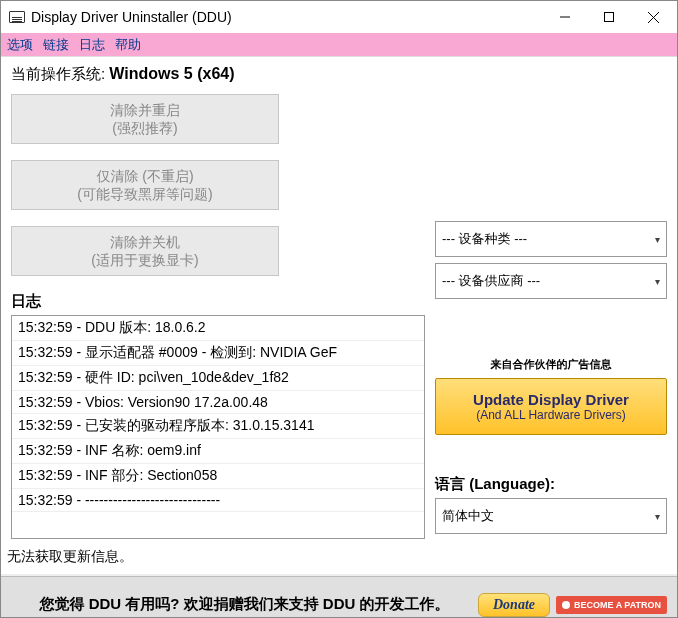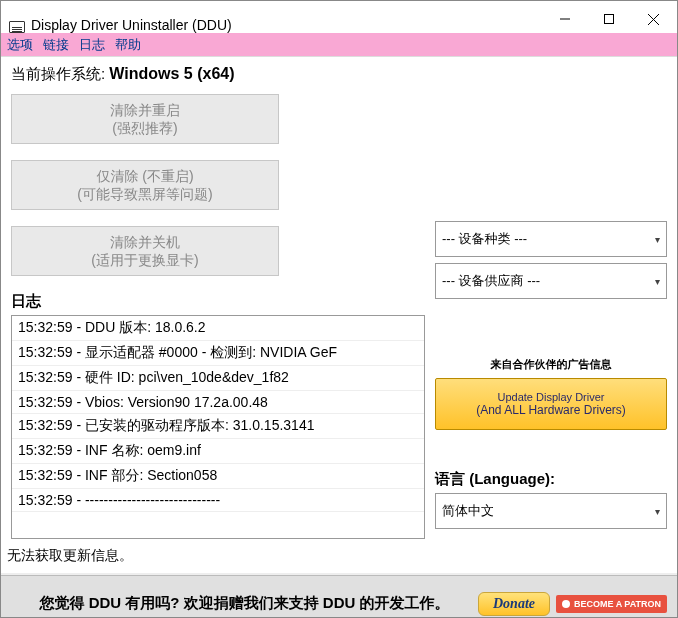--- a/index.html
+++ b/index.html
@@ -1,17 +1,17 @@
 <!DOCTYPE html>
 <html><head>
 <meta charset="utf-8">
 <style>
   * { box-sizing: border-box; margin: 0; padding: 0; }
   body { font-family: "Microsoft YaHei", Arial, sans-serif; font-size: 13px; background: #fff; width: 678px; height: 618px; overflow: hidden; border: 1px solid #888; }
-  .titlebar { height: 32px; display: flex; align-items: flex-end; padding: 0 2px 0 8px; background: #fff; }
+  .titlebar { height: 32px; display: flex; align-items: center; padding: 0 2px 0 8px; background: #fff; }
   .titlebar .icon { width: 16px; height: 12px; margin-right: 6px; border: 1px solid #333; border-radius: 1px; position: relative; display:flex; align-items:center; justify-content:center;}
   .titlebar .icon::after{content:"";display:block;width:10px;height:1px;background:#333;box-shadow:0 2px 0 #333,0 4px 0 #333;}
   .titlebar .title { flex: 1; font-size: 14px; }
   .winbtn { width: 44px; height: 28px; display: flex; align-items: center; justify-content: center; font-size: 14px; cursor: default; }
   .winbtn svg { stroke: #000; stroke-width: 1; fill: none; }
   .menubar { height: 24px; background: #f9a8d4; border-bottom: 1px solid #ddd; display: flex; align-items: center; padding: 0 6px; font-size: 13px; color: #003a8c; }
   .menubar .menu { margin-right: 10px; cursor: default; }
   .content { display: flex; padding: 4px 10px 0 10px; gap: 10px; }
   .left { flex: 1; min-width: 0; }
   .right { width: 232px; }
@@ -20,21 +20,21 @@
   .osrow .osval { font-weight: bold; font-size: 16px; }
   .bigbtn { width: 268px; height: 50px; border: 1px solid #c7c7c7; background: #e9e9e9; color: #888; display: flex; flex-direction: column; align-items: center; justify-content: center; margin-bottom: 16px; line-height: 1.3; font-size: 14px; }
   .logheader { font-weight: bold; font-size: 15px; margin-top: 4px; margin-bottom: 4px; }
   .logbox { border: 1px solid #999; height: 224px; overflow: hidden; }
   .logline { padding: 3px 6px; font-size: 14px; white-space: nowrap; overflow: hidden; border-bottom:1px solid #eee;}
   .logline:nth-child(odd){}
   .sel { border: 1px solid #999; padding: 3px 6px; background: #fff; display: flex; align-items: center; justify-content: space-between; margin-bottom: 6px; height: 36px; font-size: 13px; }
   .sel .arrow { font-size: 10px; color: #444; }
   .partnerlabel { text-align: center; font-size: 11px; font-weight: bold; margin-top: 58px; margin-bottom: 6px; }
   .updatebtn { border: 1px solid #b88a00; background: linear-gradient(#ffde7b, #ffc229); padding: 12px 6px; text-align: center; border-radius: 2px; }
-  .updatebtn .line1 { font-weight: normal; font-size: 11px; color: #2a2a6a; }
+  .updatebtn .line1 { font-weight: bold; font-size: 15px; color: #2a2a6a; }
   .updatebtn .line2 { font-size: 12px; color: #2a2a6a; }
   .langlabel { font-weight: bold; font-size: 15px; margin-top: 40px; margin-bottom: 4px; }
   .statusbar { padding: 8px 6px; font-size: 14px; border-bottom: 2px solid #eee;}
   .donatebar { background: #e0e0e0; padding: 8px 10px; display: flex; align-items: center; border-top: 1px solid #bbb; height: 56px;}
   .donatemsg { flex: 1; text-align: center; font-weight: bold; font-size: 15px; padding: 0 8px; }
   .donatebtn { background: linear-gradient(#ffe27a, #ffc229); border: 1px solid #caa63b; border-radius: 6px; padding: 3px 14px; font-style: italic; font-weight: bold; color: #1a3a7a; font-family: Georgia, serif; font-size: 14px; margin-right: 6px;}
   .patreonbtn { background: #e8513f; color: #fff; font-size: 9px; font-weight: bold; padding: 4px 6px; border-radius: 2px; display: flex; align-items: center; gap: 4px; }
   .patreonbtn .circ { width: 8px; height: 8px; background: #fff; border-radius: 50%; }
   .rightspacer{height:160px;}
 </style>
@@ -82,21 +82,21 @@
       <span>仅清除 (不重启)</span>
       <span>(可能导致黑屏等问题)</span>
     </div>
     <div class="bigbtn">
       <span>清除并关机</span>
       <span>(适用于更换显卡)</span>
     </div>
     <div class="logheader">日志</div>
     <div class="logbox">
       <div class="logline">15:32:59 - DDU 版本: 18.0.6.2</div>
-      <div class="logline">15:32:59 - 显示适配器 #0000 - 检测到: NVIDIA GeF</div>
+      <div class="logline">15:32:59 - 显示适配器 #0009 - 检测到: NVIDIA GeF</div>
       <div class="logline">15:32:59 - 硬件 ID: pci\ven_10de&amp;dev_1f82</div>
       <div class="logline">15:32:59 - Vbios: Version90 17.2a.00.48</div>
       <div class="logline">15:32:59 - 已安装的驱动程序版本: 31.0.15.3141</div>
       <div class="logline">15:32:59 - INF 名称: oem9.inf</div>
       <div class="logline">15:32:59 - INF 部分: Section058</div>
       <div class="logline">15:32:59 - -----------------------------</div>
     </div>
   </div>
 
   <div class="right">

